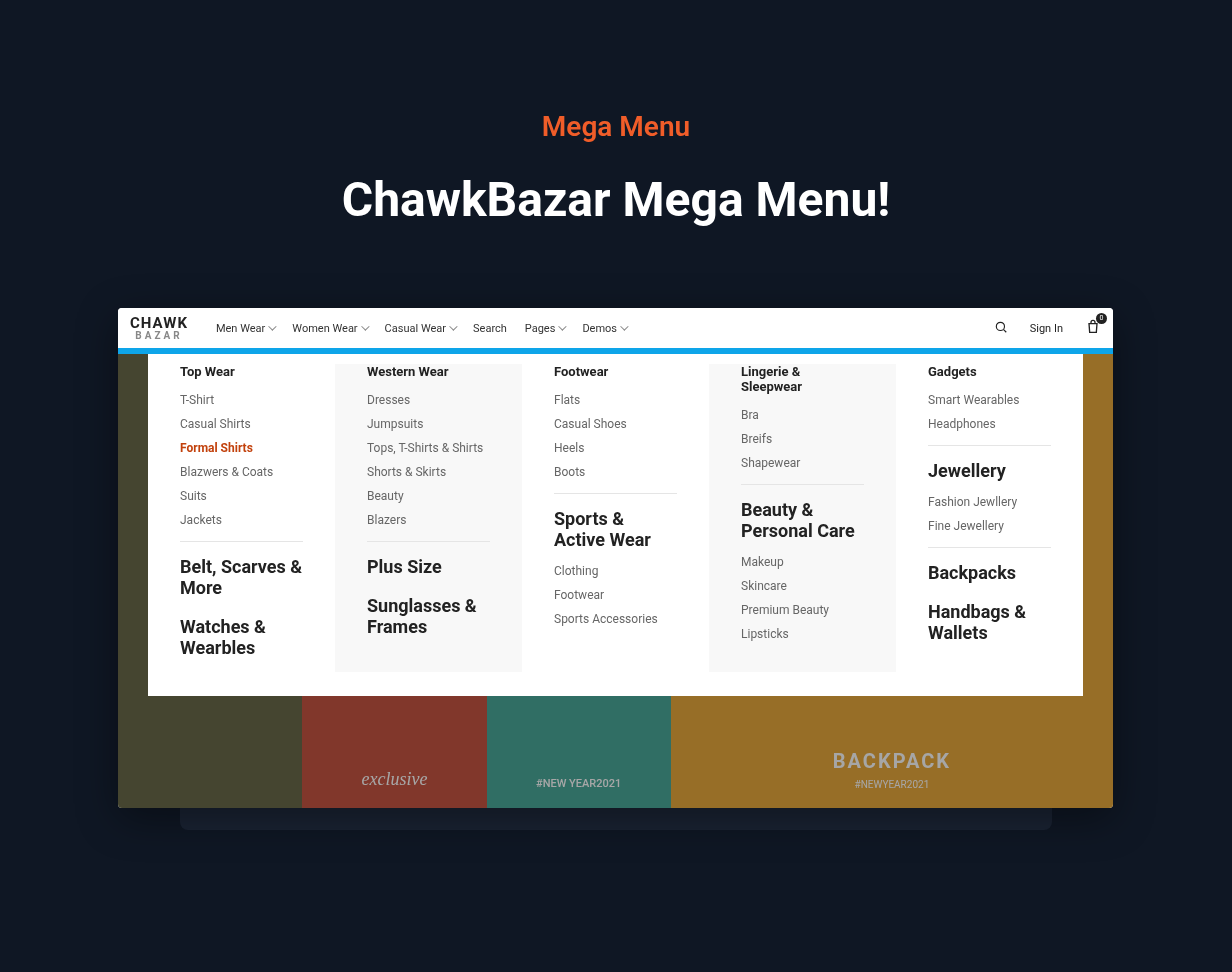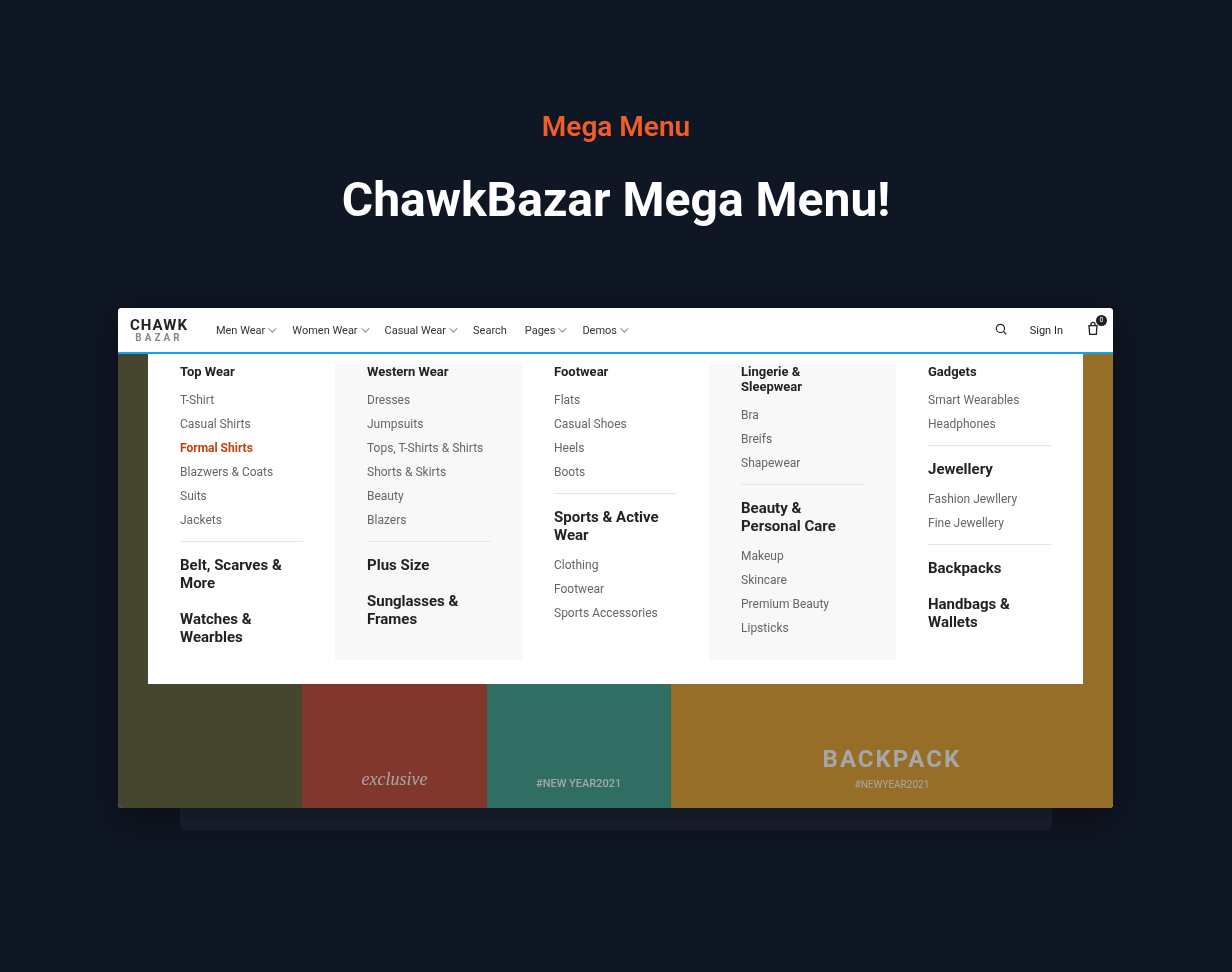--- a/index.html
+++ b/index.html
@@ -44,21 +44,21 @@
     background: #ffffff;
     border-radius: 4px;
     box-shadow: 0 10px 40px rgba(0,0,0,0.4);
     overflow: hidden;
   }
   .topbar {
     display: flex;
     align-items: center;
     height: 46px;
     padding: 0 12px;
-    border-bottom: 2px solid #0ea5e9;
+    border-bottom: 6px solid #0ea5e9;
     position: relative;
     z-index: 5;
     background: #fff;
   }
   .logo {
     font-weight: 700;
     font-size: 15px;
     letter-spacing: 1px;
     color: #222;
     line-height: 1;
@@ -123,21 +123,21 @@
     justify-content: flex-end;
     color: #fff;
     font-weight: 700;
     padding-bottom: 18px;
     font-size: 18px;
   }
   .banner.b1 { background: #6b6b4a; flex: 1; }
   .banner.b2 { background: #c75543; flex: 1; font-style: italic; font-family: Georgia, serif; font-weight: 400; }
   .banner.b3 { background: #4aa99a; flex: 1; font-size: 11px; font-weight: 500; }
   .banner.b4 { background: #e8a93c; flex: 2.4; }
-  .banner.b4 .big { font-size: 24px; letter-spacing: 2px; }
+  .banner.b4 .big { font-size: 20px; letter-spacing: 2px; }
   .banner.b4 .sm { font-size: 10px; margin-top: 6px; font-weight: 400; }
   .overlay {
     position: absolute;
     top: 46px;
     left: 0;
     right: 0;
     bottom: 0;
     background: rgba(0,0,0,0.35);
     z-index: 2;
   }
@@ -173,21 +173,21 @@
     color: #c2410c;
   }
   .col hr {
     border: none;
     border-top: 1px solid #e5e5e5;
     margin: 14px 0;
   }
   .col .sec {
     font-weight: 700;
     color: #222;
-    font-size: 15px;
+    font-size: 18px;
     margin: 0 0 14px 0;
   }
 </style>
 </head>
 <body>
 
 <div class="hero">
   <div class="sub">Mega Menu</div>
   <div class="title">ChawkBazar Mega Menu!</div>
 </div>

